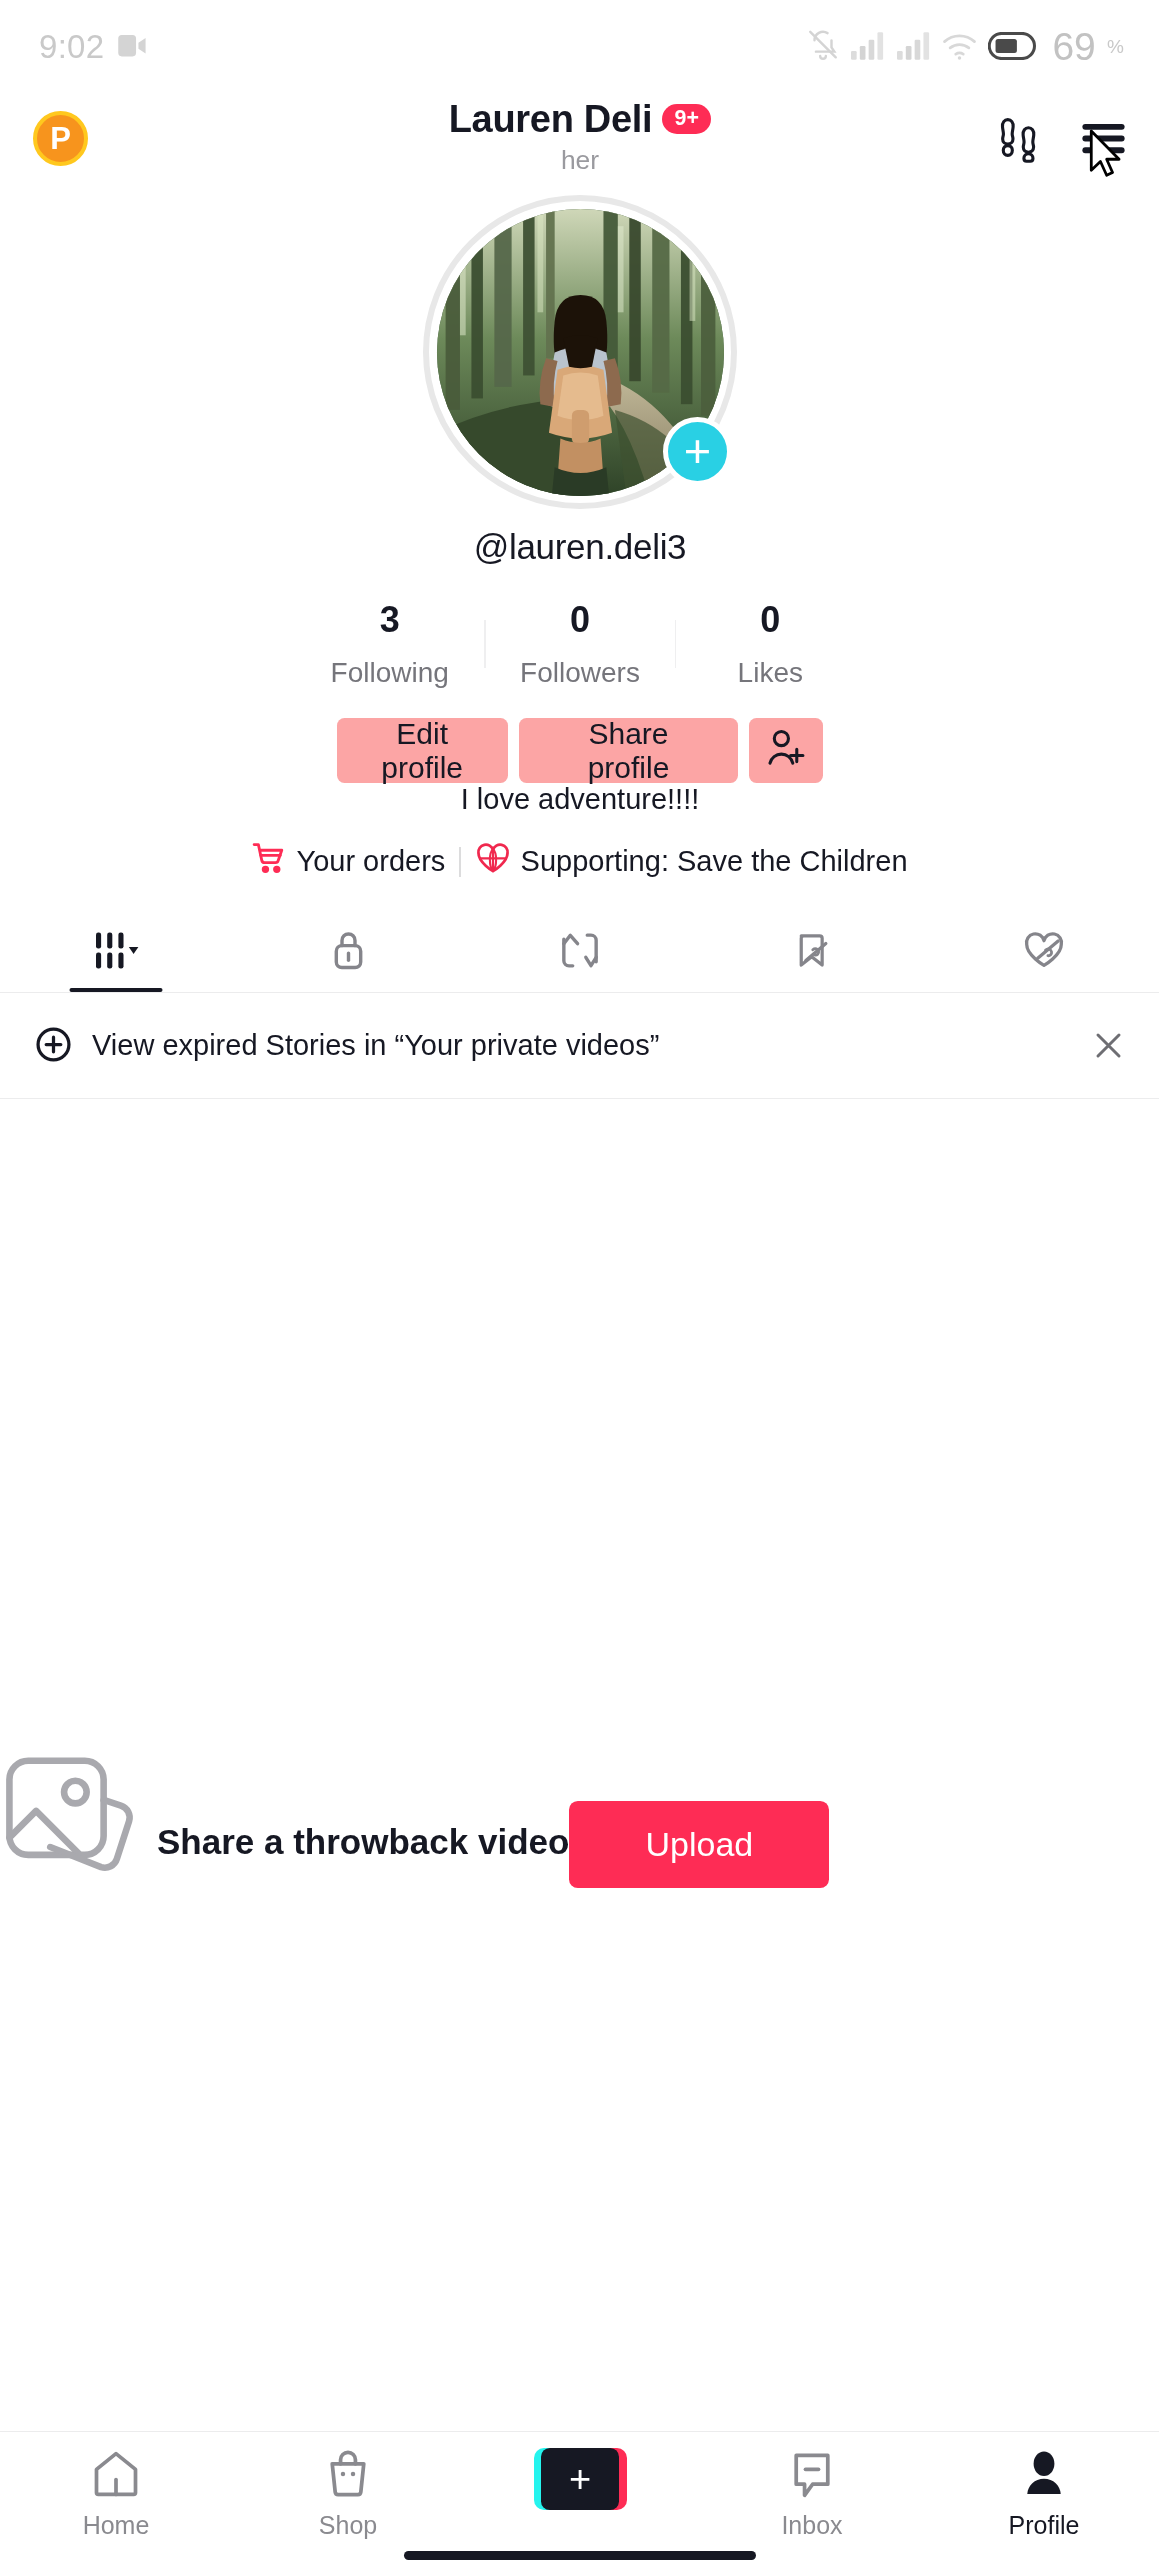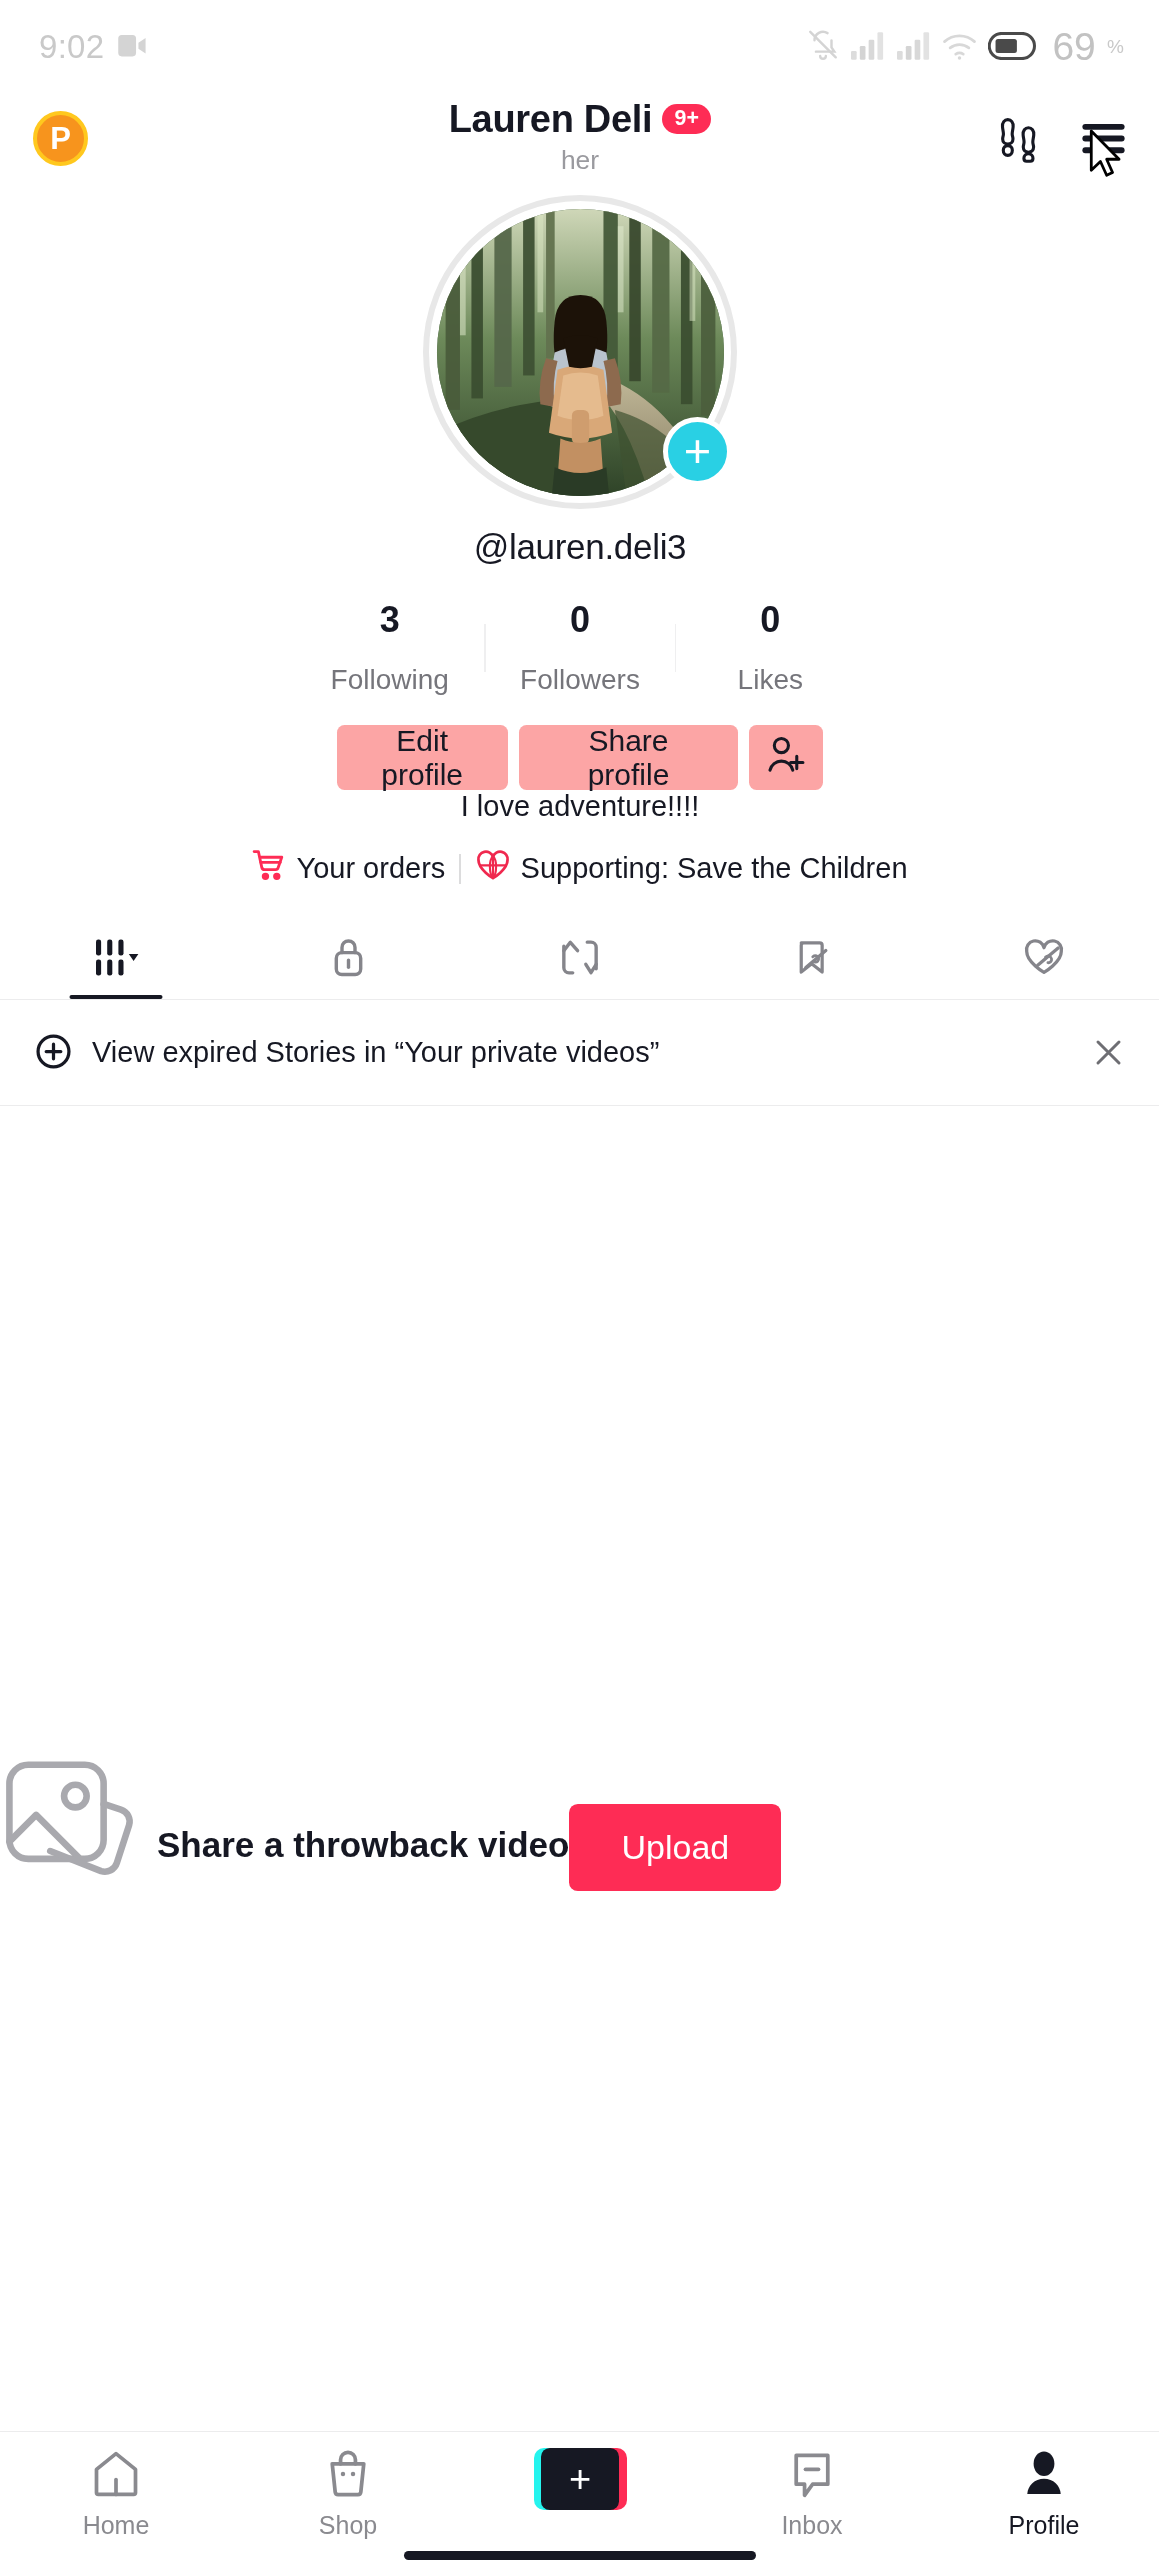--- a/index.html
+++ b/index.html
@@ -170,21 +170,21 @@
   }
   .stat-num {
     font-size: 36px;
     font-weight: bold;
     color: #161823;
     line-height: 1.1;
   }
   .stat-label {
     font-size: 28px;
     color: #75757b;
-    margin-top: 25px;
+    margin-top: 18px;
   }
   .stat-div {
     width: 1.3px; height: 48px;
     background: #efeff0;
   }
 
   
   .actions {
     display: flex;
     justify-content: center;
@@ -284,21 +284,21 @@
     font-weight: bold;
     color: #161823;
     margin-top: 34px;
   }
   .btn-upload {
     margin-top: 39px;
     background: #FE2C55;
     color: #fff;
     border: none;
     border-radius: 8.8px;
-    width: 212px; height: 87px;
+    width: 260px; height: 87px;
     font-size: 34px;
     font-family: inherit;
     display: flex; align-items: center; justify-content: center;
   }
 
   
   .bottomnav {
     height: 145px;
     border-top: 0.6px solid #ececed;
     display: flex;

